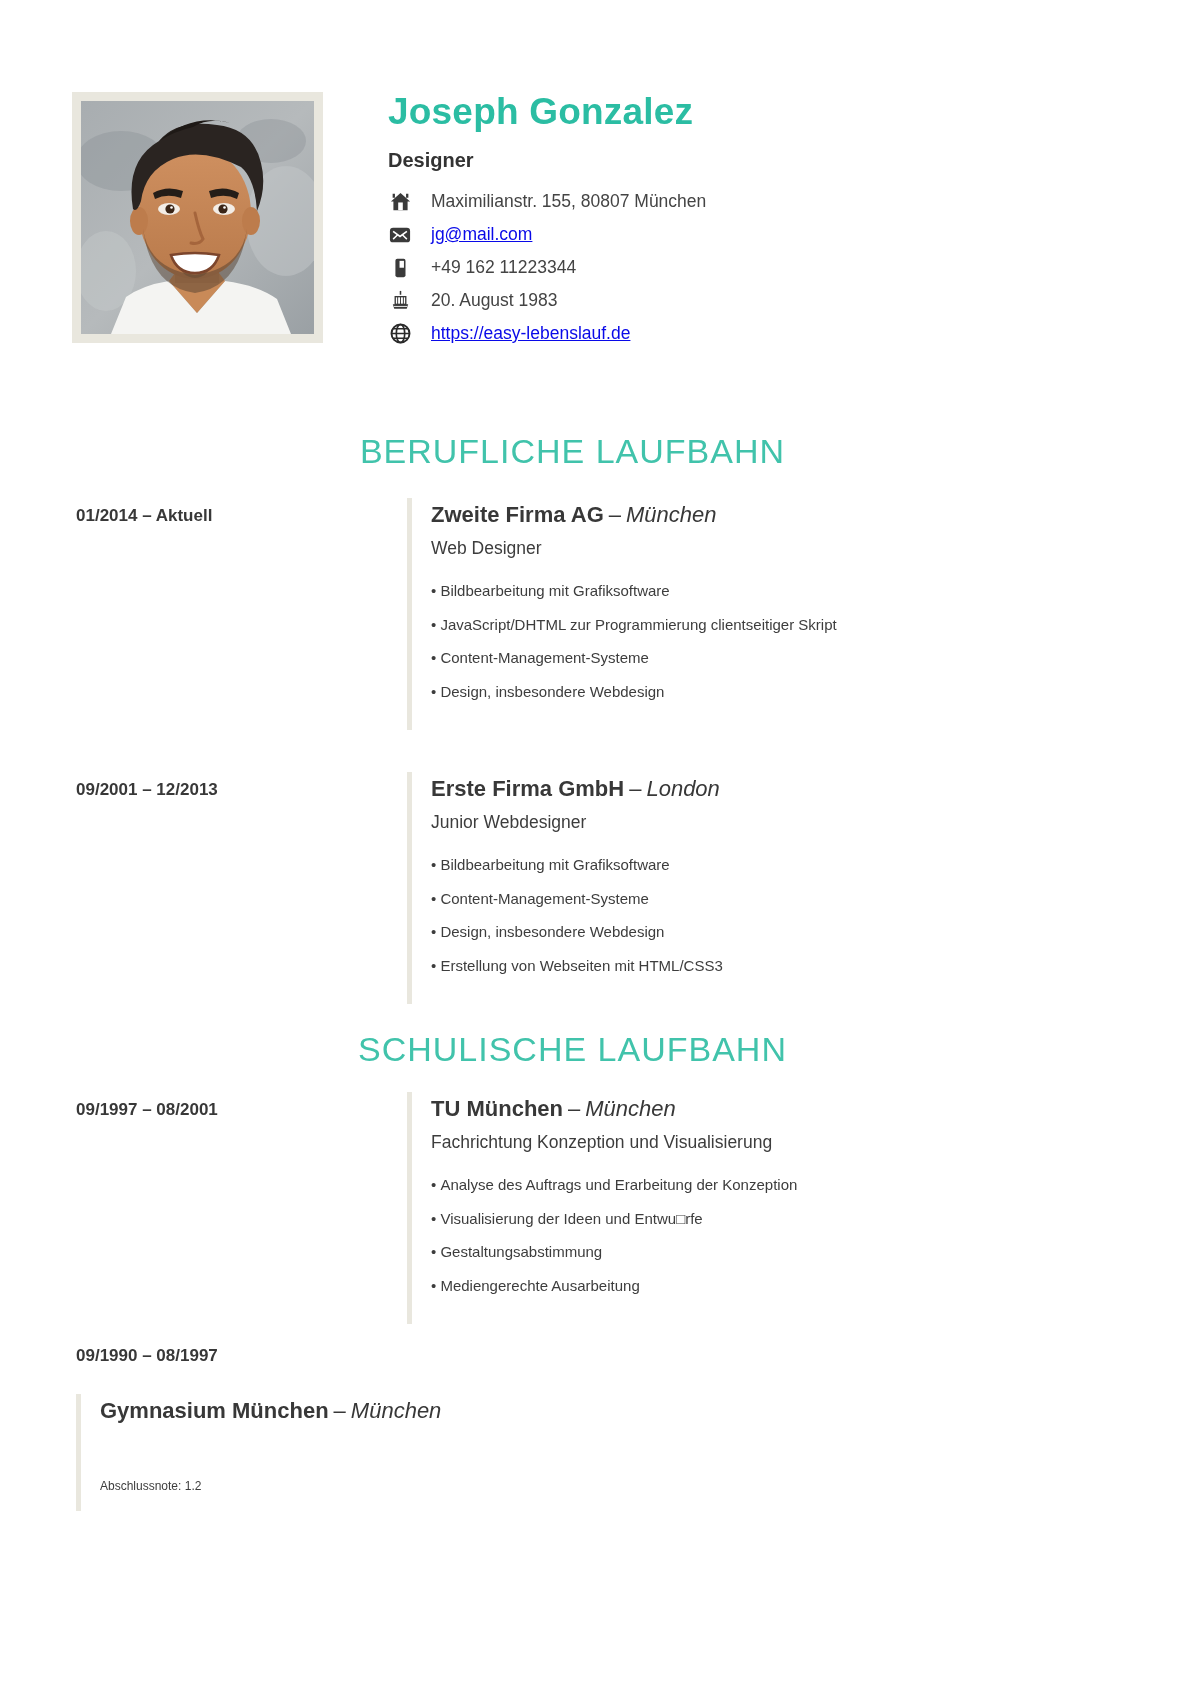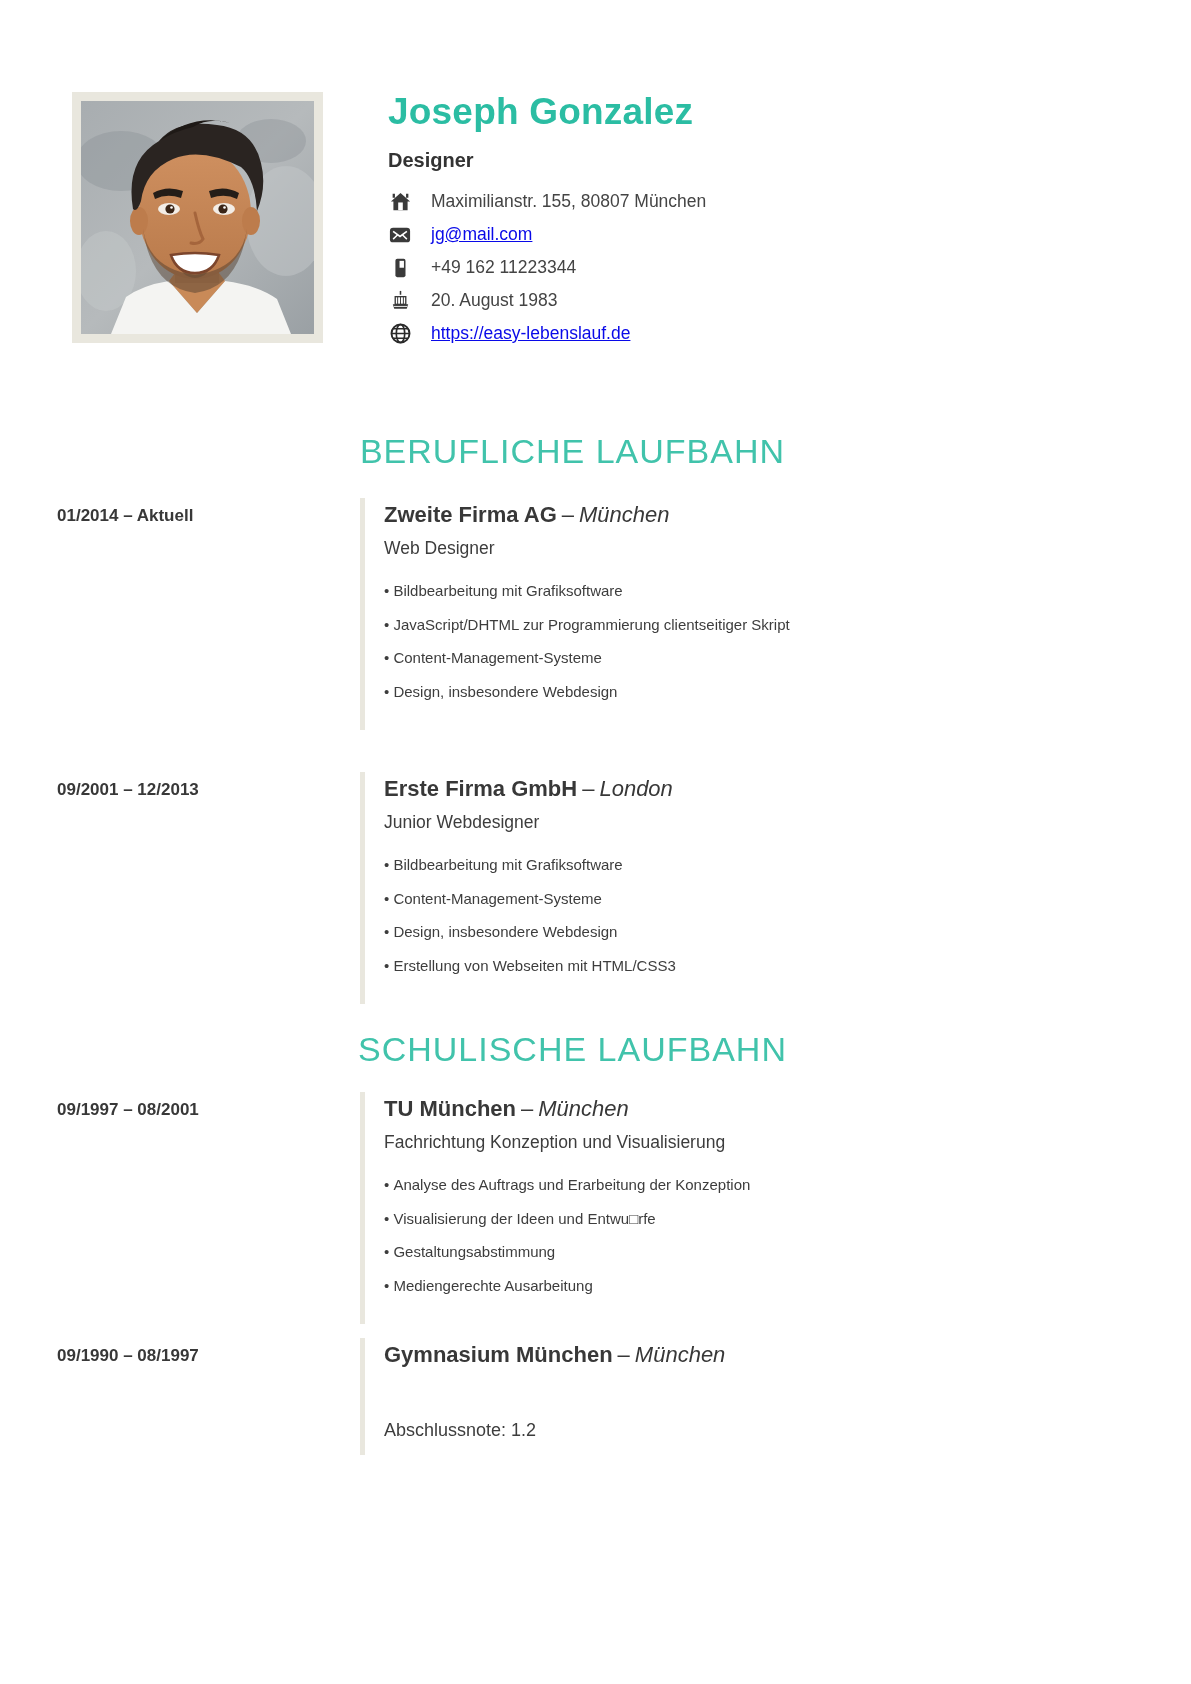--- a/index.html
+++ b/index.html
@@ -39,44 +39,44 @@
   a.contact-link{color:var(--link_blue);text-decoration:underline;cursor:pointer;}
   
   .section-heading{
     position:absolute;left:0;width:1145px;text-align:center;
     font-size:34px;font-weight:300;color:var(--accent_light);
     letter-spacing:1px;line-height:36px;
   }
   #heading-career{top:433px;}
   #heading-school{top:1031px;}
   
-  .entry{position:absolute;left:57px;width:1062px;display:flex;}
+  .entry{position:absolute;left:76px;width:1062px;display:flex;gap:28px;}
   #entry-1{top:498px;}
   #entry-2{top:772px;}
   #entry-3{top:1092px;}
-  #entry-4{top:1338px;}
+  #entry-4{top:1338px;flex-direction:column;}
   .entry-period{
     width:303px;flex:none;padding-top:8px;
     font-size:17px;font-weight:700;color:var(--text_strong);
   }
   .entry-content{
     flex:1;border-left:5px solid var(--divider_beige);
     padding:6px 0 14px 19px;
   }
   .entry-title{font-size:22px;color:var(--text_strong);line-height:22px;}
   .entry-org{font-weight:700;}
   .entry-sep{margin:0 5px;font-weight:400;}
   .entry-loc{font-style:italic;}
   .entry-role{margin-top:11px;font-size:17.5px;color:var(--text);line-height:22px;}
   .entry-bullets{list-style:none;margin-top:23px;}
   .entry-bullets li{
     font-size:15px;color:var(--text);line-height:18px;margin-bottom:15.5px;
   }
   .entry-bullets li::before{content:"\2022\00a0";}
-  .entry-note{margin-top:53px;font-size:18px;color:var(--text);line-height:22px;}
+  .entry-note{margin-top:53px;font-size:12px;color:var(--text);line-height:22px;}
 </style>
 </head>
 <body>
 
 <div class="photo-frame">
   <svg viewBox="0 0 233 233" aria-hidden="true">
     <defs>
       <linearGradient id="bgG" x1="0" y1="0" x2="1" y2="1">
         <stop offset="0" stop-color="#a8adb0"></stop>
         <stop offset="0.5" stop-color="#b6babc"></stop>

